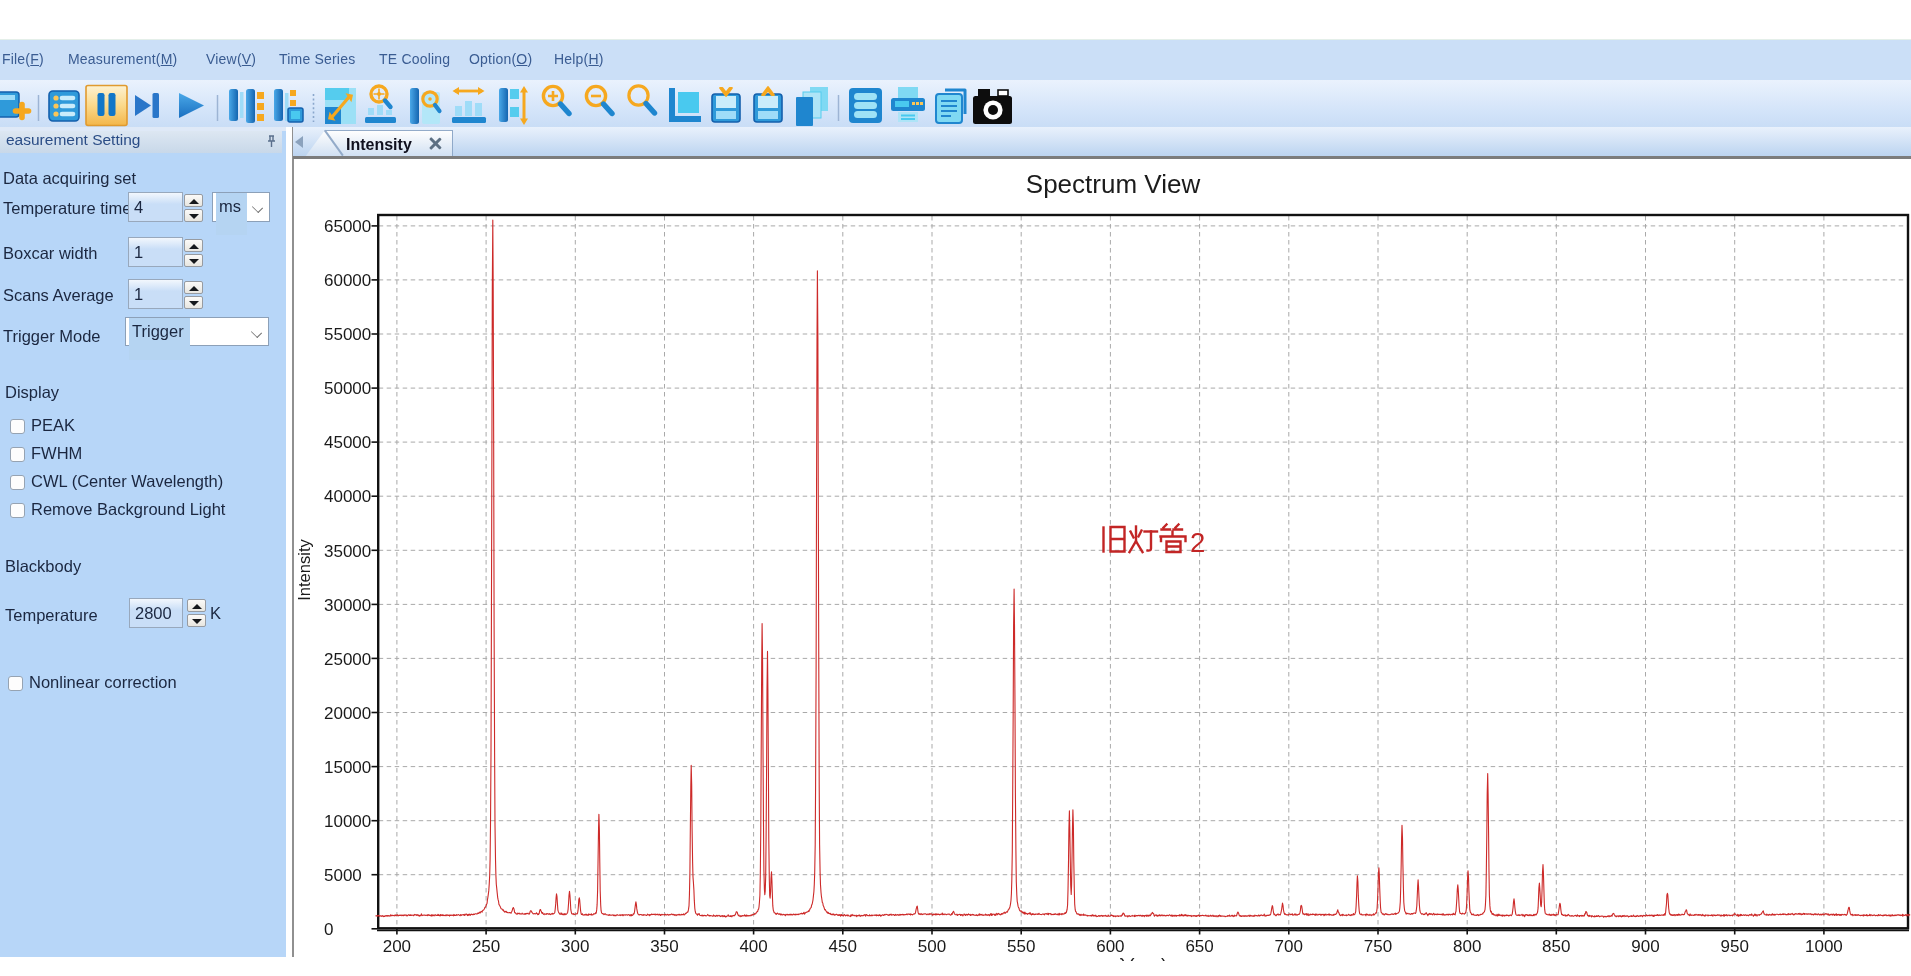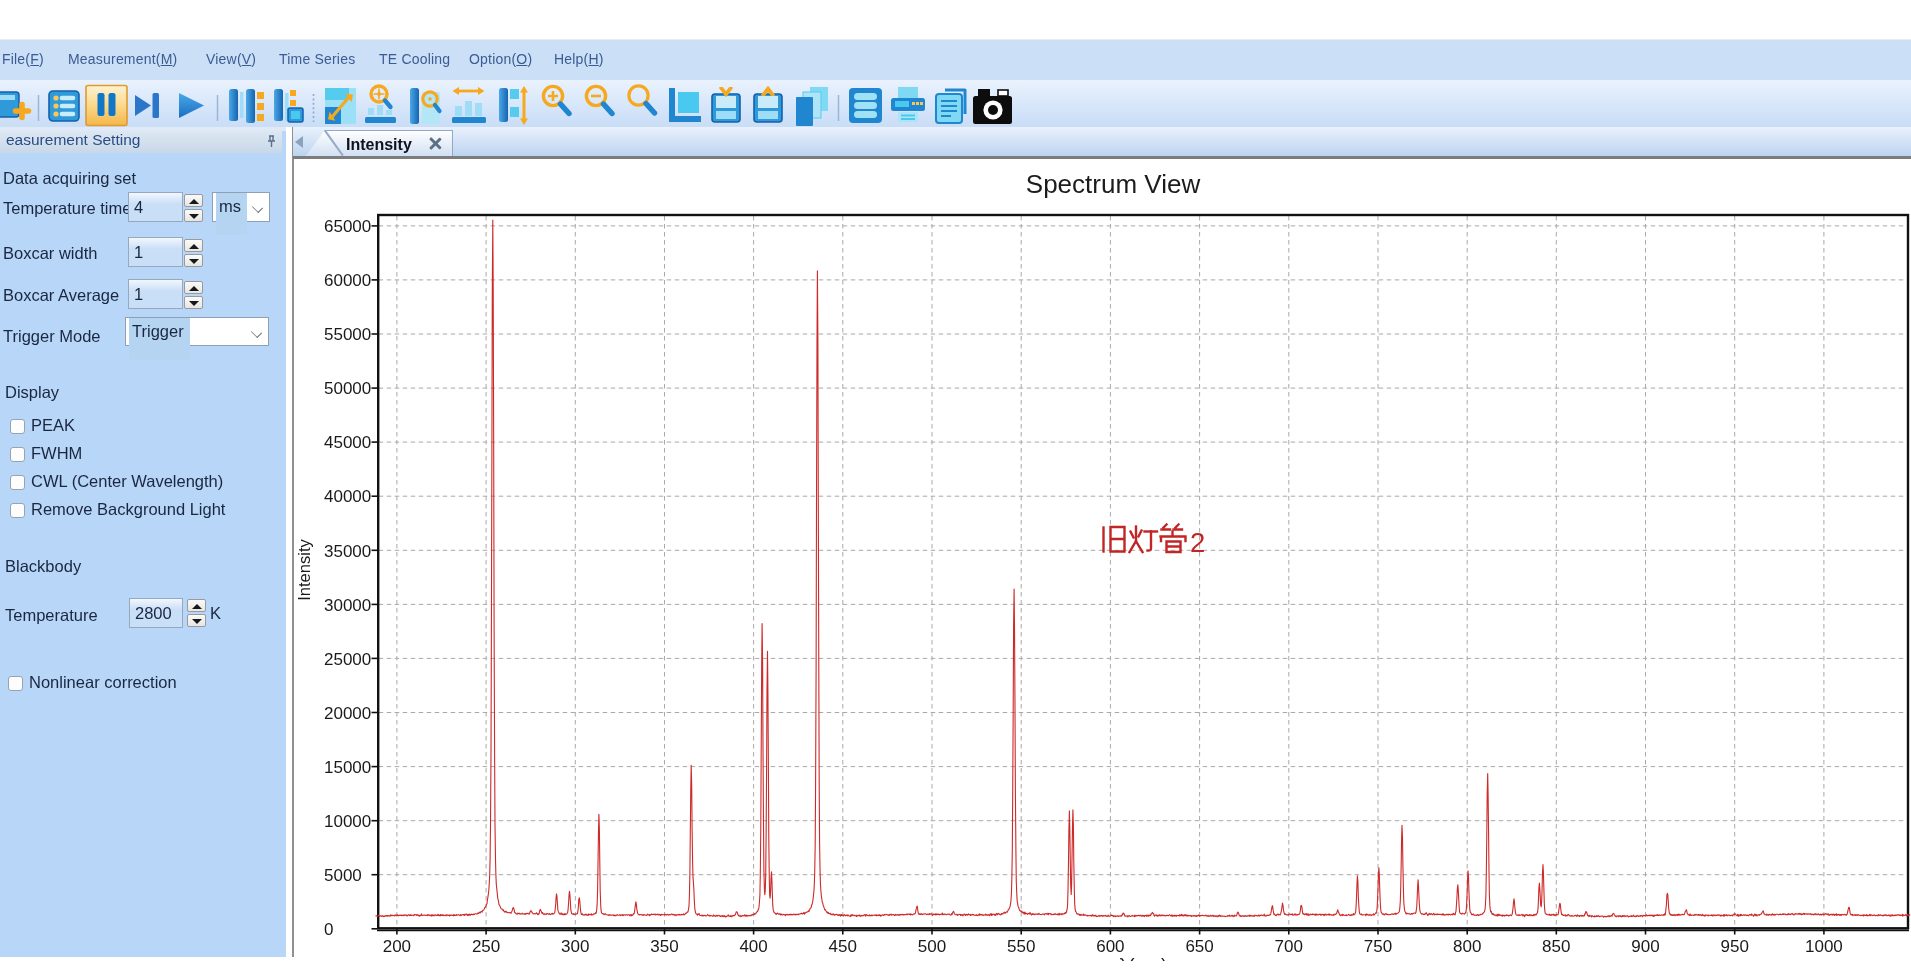--- a/index.html
+++ b/index.html
@@ -277,21 +277,21 @@
   <div class="plab" style="left:3px;top:117px">Boxcar width</div>
   <input class="tb" style="left: 128px; top: 110px; width: 55px;" value="1">
   <div style="position:absolute;left:184px;top:112px;width:17px;height:28px">
 <div class="spinb" style="height:13.0px">
         <span class="aru"></span>
       </div>
 <div class="spinb" style="height:13.0px;margin-top:2px">
         <span class="ard"></span>
       </div>
     </div>
-  <div class="plab" style="left:3px;top:159px">Boxcar Average</div>
+  <div class="plab" style="left:3px;top:159px">Scans Average</div>
   <input class="tb" style="left: 128px; top: 152px; width: 55px;" value="1">
   <div style="position:absolute;left:184px;top:154px;width:17px;height:28px">
 <div class="spinb" style="height:13.0px">
         <span class="aru"></span>
       </div>
 <div class="spinb" style="height:13.0px;margin-top:2px">
         <span class="ard"></span>
       </div>
     </div>
   <div class="plab" style="left:3px;top:200px">Trigger Mode</div>

